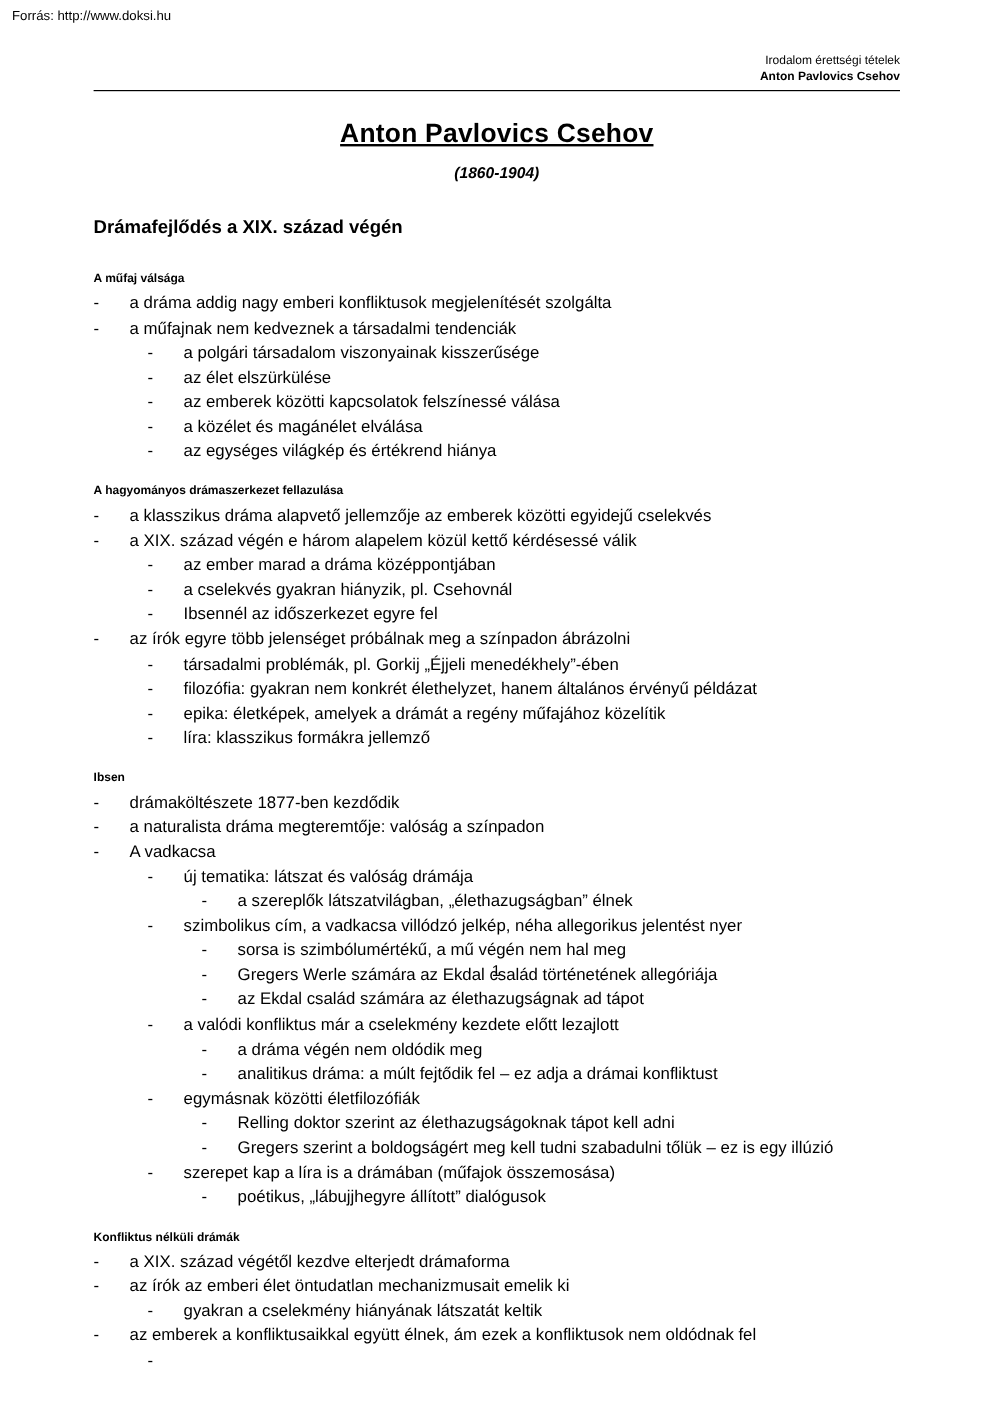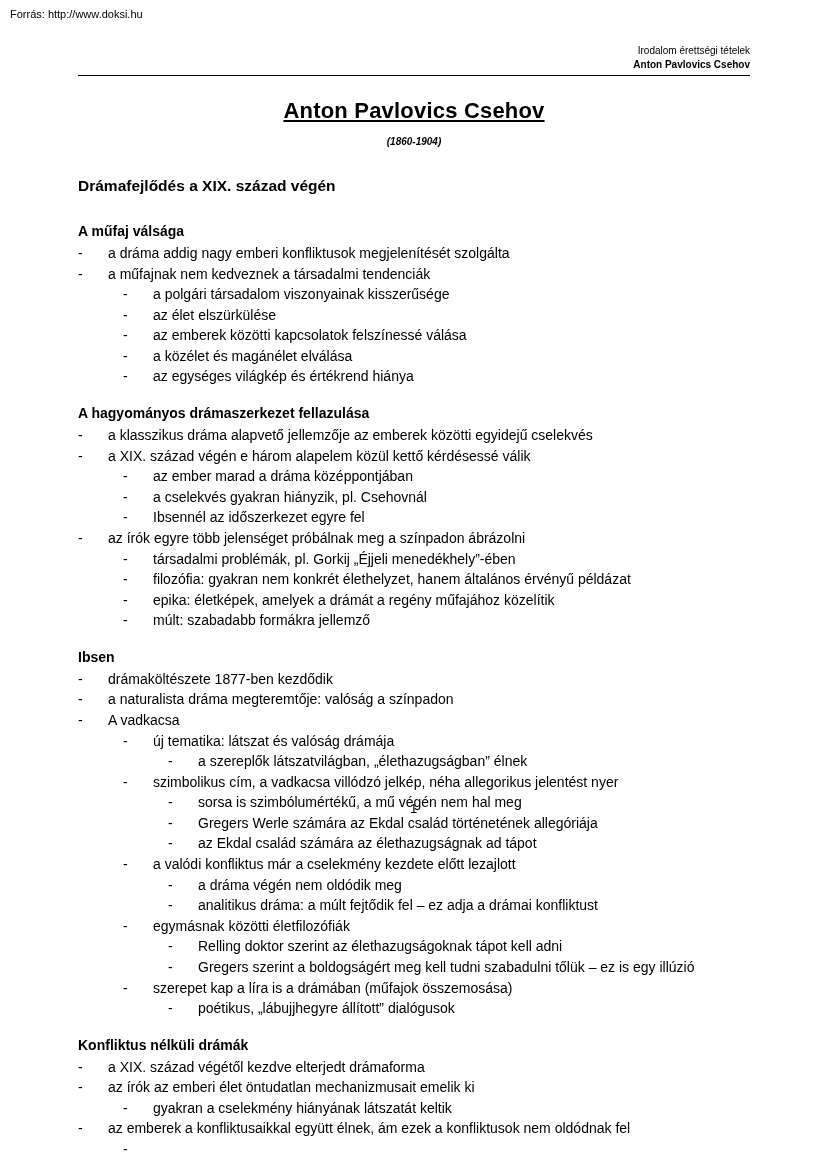--- a/index.html
+++ b/index.html
@@ -50,32 +50,32 @@
   .doc-title {
     text-align: center;
     font-size: 22px;
     font-weight: bold;
     text-decoration: underline;
     letter-spacing: 0.2px;
     margin-bottom: 12px;
   }
   .doc-dates {
     text-align: center;
-    font-size: 10px;
+    font-size: 13px;
     font-weight: bold;
     font-style: italic;
     margin-bottom: 30px;
   }
   .section-center-title {
     font-size: 15.5px;
     font-weight: bold;
     margin-bottom: 28px;
   }
   .section-title {
-    font-size: 14px;
+    font-size: 10px;
     font-weight: bold;
     margin-top: 18px;
     margin-bottom: 4px;
   }
   .section-title.first {
     margin-top: 0;
   }
   ul.lvl1, ul.lvl2, ul.lvl3 {
     list-style: none;
     margin: 0;
@@ -149,21 +149,21 @@
           <ul class="lvl2">
             <li><span class="dash">-</span><span>az ember marad a dráma középpontjában</span></li>
             <li><span class="dash">-</span><span>a cselekvés gyakran hiányzik, pl. Csehovnál</span></li>
             <li><span class="dash">-</span><span>Ibsennél az időszerkezet egyre fel</span></li>
           </ul>
           <li><span class="dash">-</span><span>az írók egyre több jelenséget próbálnak meg a színpadon ábrázolni</span></li>
           <ul class="lvl2">
             <li><span class="dash">-</span><span>társadalmi problémák, pl. Gorkij „Éjjeli menedékhely”-ében</span></li>
             <li><span class="dash">-</span><span>filozófia: gyakran nem konkrét élethelyzet, hanem általános érvényű példázat</span></li>
             <li><span class="dash">-</span><span>epika: életképek, amelyek a drámát a regény műfajához közelítik</span></li>
-            <li><span class="dash">-</span><span>múlt: szabadabb formákra jellemző</span></li>
+            <li><span class="dash">-</span><span>líra: klasszikus formákra jellemző</span></li>
           </ul>
         </ul>
         <div class="section-title">Ibsen</div>
         <ul class="lvl1">
           <li><span class="dash">-</span><span>drámaköltészete 1877-ben kezdődik</span></li>
           <li><span class="dash">-</span><span>a naturalista dráma megteremtője: valóság a színpadon</span></li>
           <li><span class="dash">-</span><span>A vadkacsa</span></li>
           <ul class="lvl2">
             <li><span class="dash">-</span><span>új tematika: látszat és valóság drámája</span></li>
             <ul class="lvl3">

